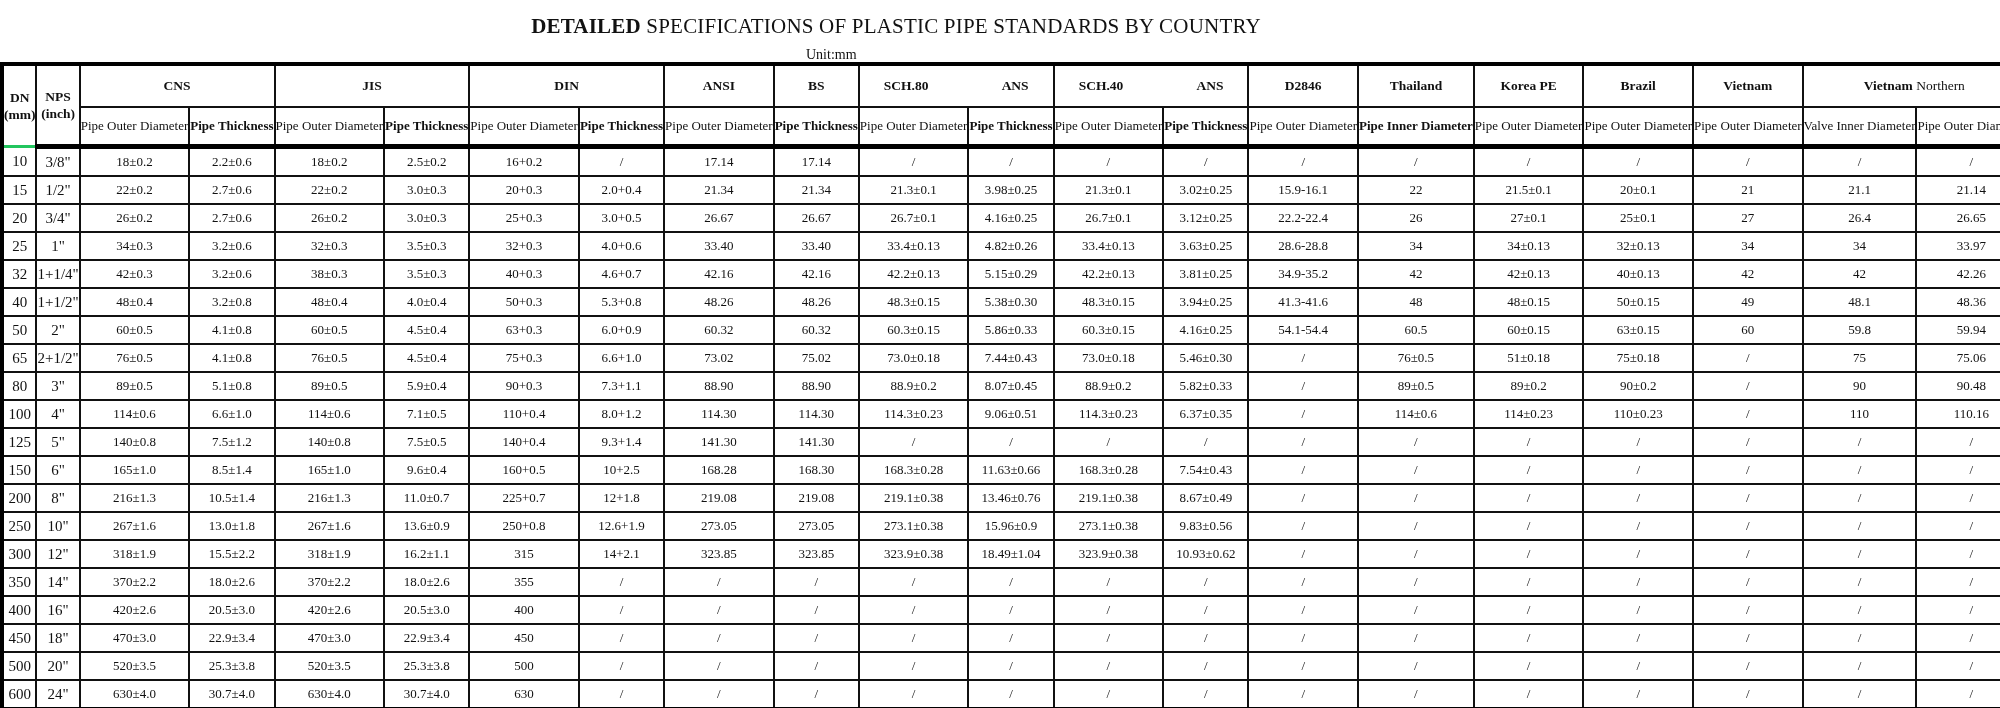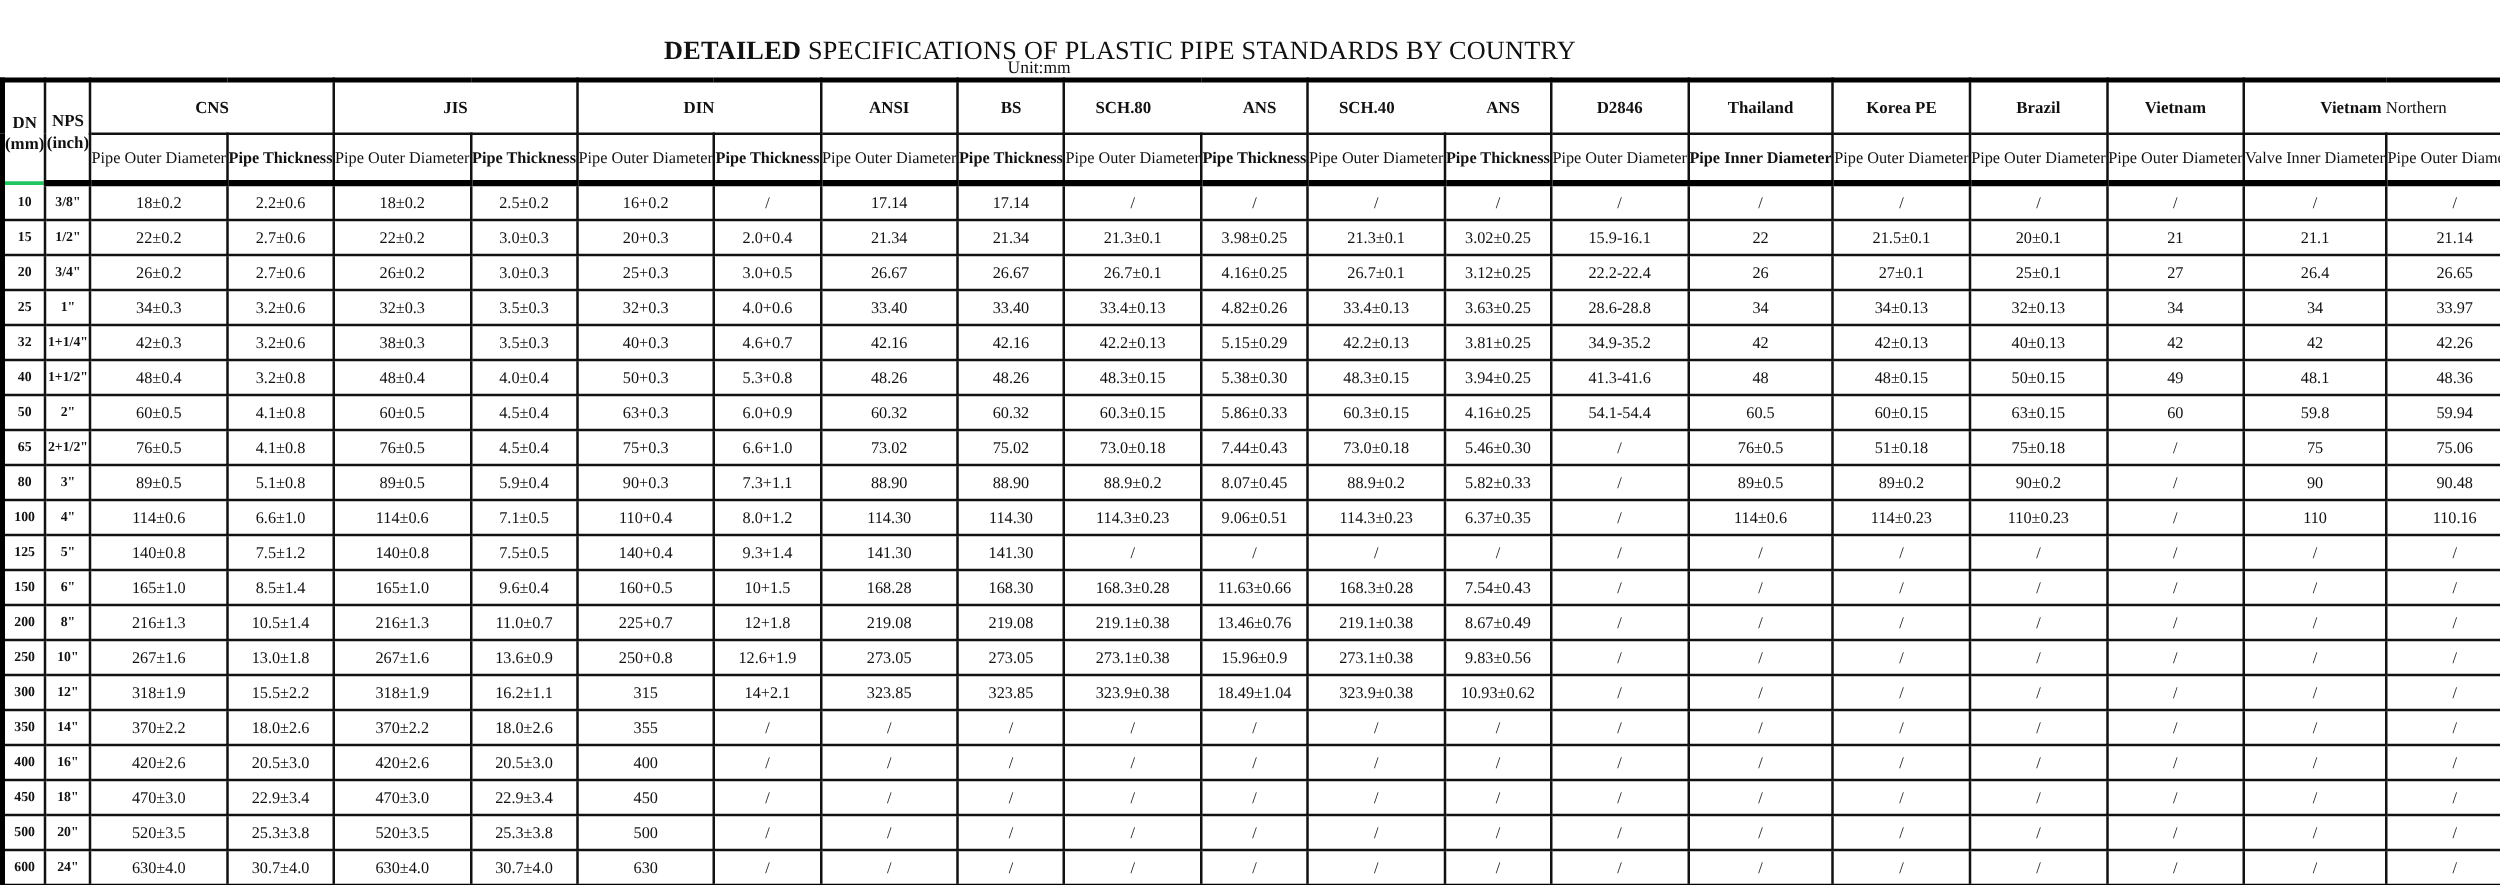--- a/index.html
+++ b/index.html
@@ -1,28 +1,28 @@
 <!DOCTYPE html>
 <html><head>
 <meta charset="utf-8">
 <style>
   html, body { margin: 0; padding: 0; background: #ffffff; }
   body { width: 2000px; height: 708px; position: relative; overflow: hidden; font-family: "Liberation Serif", "DejaVu Serif", serif; color: #111; }
-  .title { position: absolute; top: 28px; left: 0; width: 1792px; text-align: center; font-size: 21px; letter-spacing: 0.2px; }
+  .title { position: absolute; top: 14px; left: 0; width: 1792px; text-align: center; font-size: 21px; letter-spacing: 0.2px; }
   .title b { font-weight: bold; }
   .unit { position: absolute; top: 47px; left: 806px; font-size: 14px; }
   table.spec { position: absolute; top: 62px; left: 0; border-collapse: collapse; table-layout: fixed; border: 4px solid #000; }
   table.spec td, table.spec th { border: 2.5px solid #111; text-align: center; vertical-align: middle; padding: 0; overflow: hidden; white-space: nowrap; }
   th.grp { height: 40px; font-size: 13.5px; font-weight: bold; }
   th.grp.light { font-weight: normal; }
   th.sub { height: 36px; font-size: 13px; font-weight: normal; line-height: 14px; white-space: normal; }
   th.rowhdr { font-size: 13.5px; font-weight: bold; line-height: 17px; }
   tr.headbottom th { border-bottom: 5px solid #000; }
   td { height: 26px; font-size: 13px; }
-  td.dn, td.nps { font-weight: bold; font-size: 11px; }
+  td.dn, td.nps { font-weight: normal; font-size: 15px; }
   .split { display: flex; justify-content: space-between; padding: 0 24px; }
 </style>
 </head>
 <body>
 
 <div class="title"><b>DETAILED</b><span> SPECIFICATIONS OF PLASTIC PIPE  STANDARDS BY COUNTRY</span></div>
 <div class="unit">Unit:mm</div>
 
 <table class="spec">
   <colgroup>
@@ -355,21 +355,21 @@
         <td>/</td>
       </tr>
       <tr>
         <td class="dn">150</td>
         <td class="nps">6"</td>
         <td>165±1.0</td>
         <td>8.5±1.4</td>
         <td>165±1.0</td>
         <td>9.6±0.4</td>
         <td>160+0.5</td>
-        <td>10+1.5</td>
+        <td>10+2.5</td>
         <td>168.28</td>
         <td>168.30</td>
         <td>168.3±0.28</td>
         <td>11.63±0.66</td>
         <td>168.3±0.28</td>
         <td>7.54±0.43</td>
         <td>/</td>
         <td>/</td>
         <td>/</td>
         <td>/</td>

